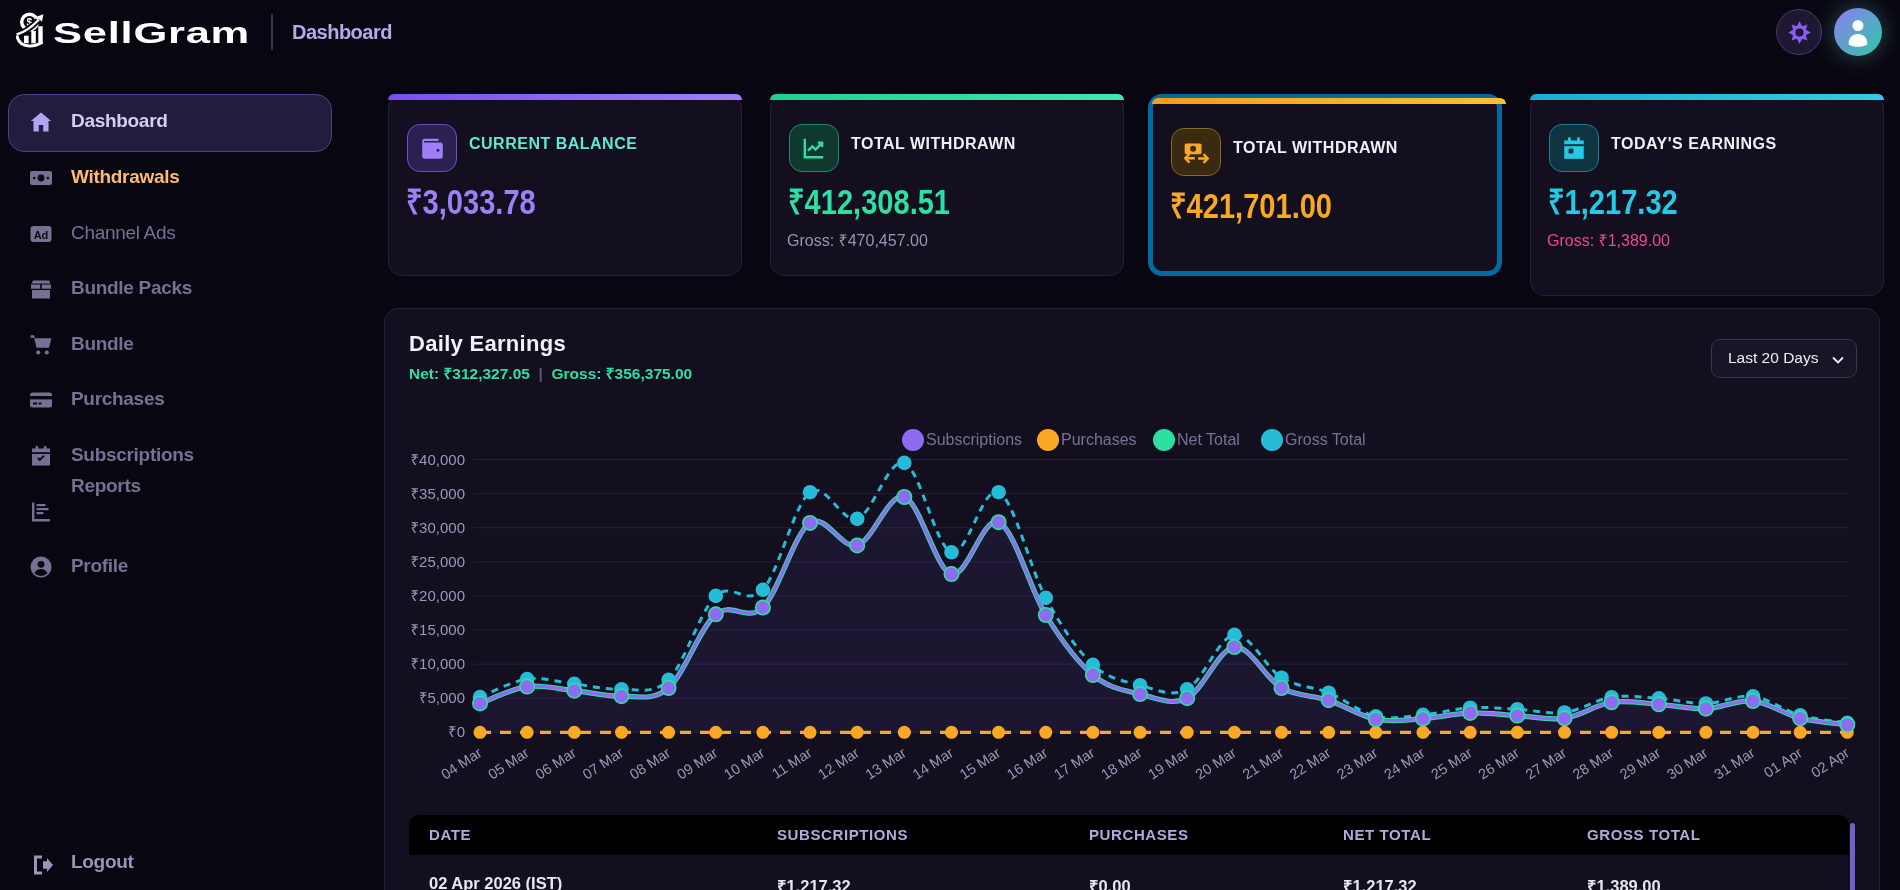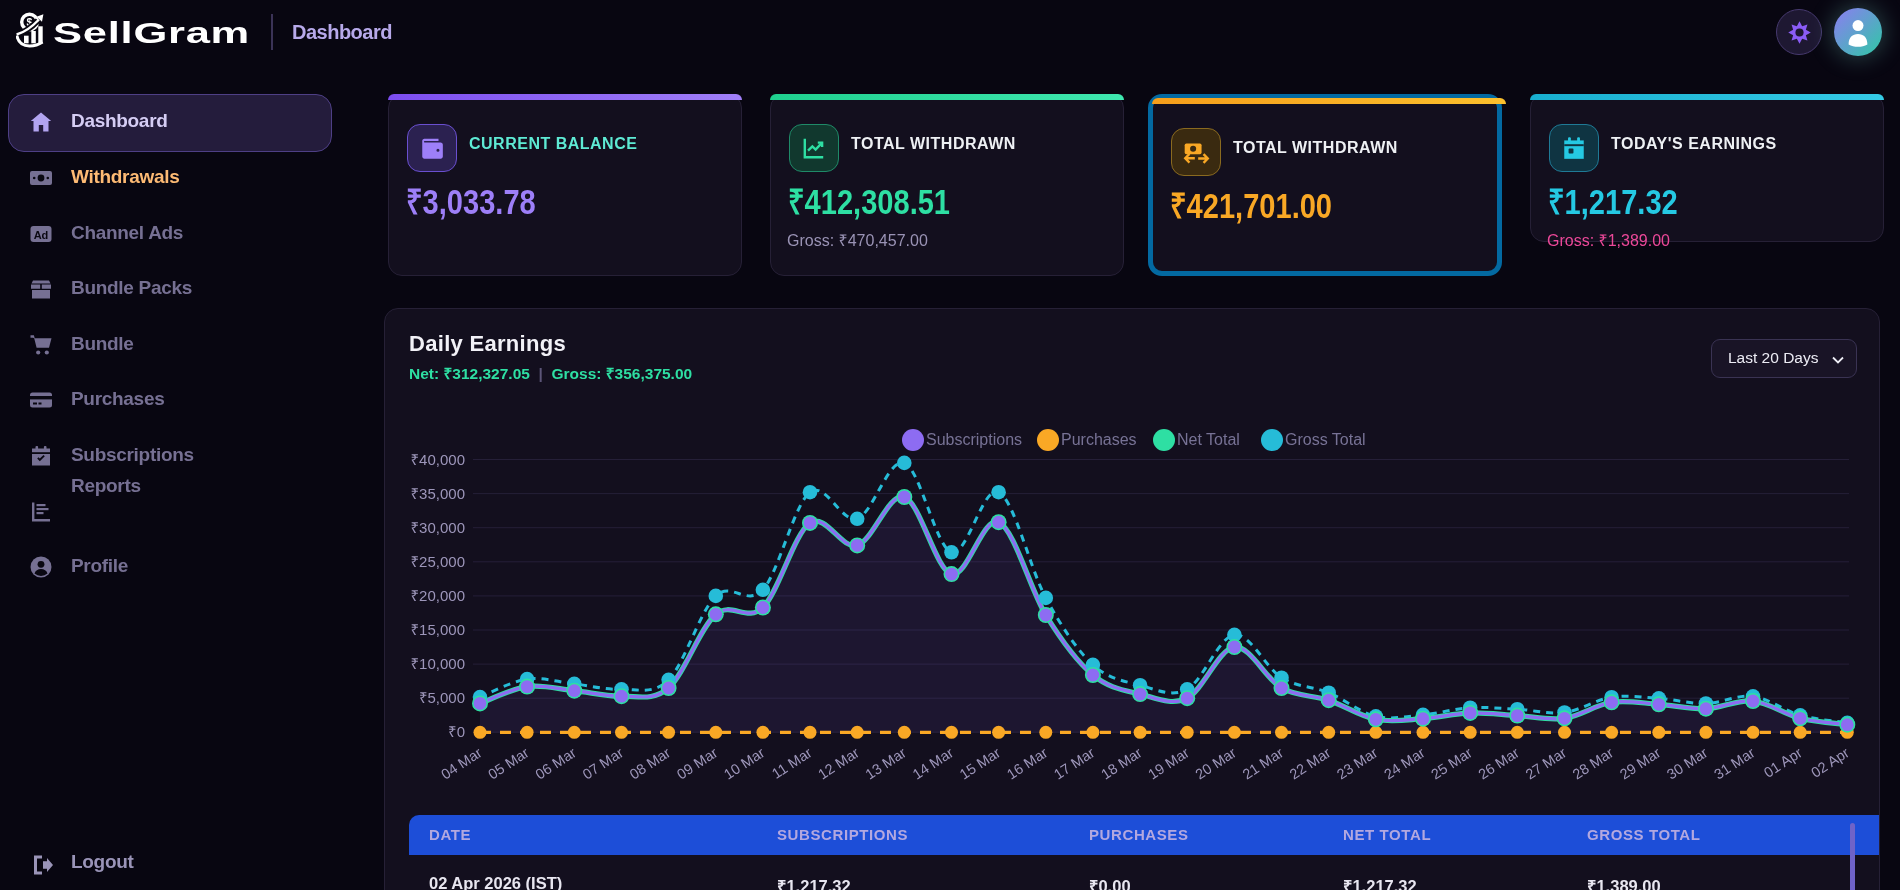--- a/index.html
+++ b/index.html
@@ -47,21 +47,21 @@
       <rect x="1" y="5" width="22" height="14" rx="2"></rect>
       <circle cx="12" cy="12" r="3.4" fill="#0a0812"></circle>
       <circle cx="5.2" cy="12" r="1.3" fill="#0a0812"></circle>
       <circle cx="18.8" cy="12" r="1.3" fill="#0a0812"></circle>
     </svg></div>
 <div style="position:absolute;left:71px;top:167px;font-size:19px;font-weight:bold;letter-spacing:-0.3px;color:#fdba74;line-height:19px;">Withdrawals</div>
 <div style="position:absolute;left:29px;top:221.6px;"><svg width="24" height="24" viewBox="0 0 24 24" fill="#767093">
       <rect x="1.5" y="4" width="21" height="16" rx="3"></rect>
       <text x="12" y="16.5" text-anchor="middle" font-size="11" font-weight="bold" fill="#0a0812" font-family="Liberation Sans, sans-serif">Ad</text>
     </svg></div>
-<div style="position:absolute;left:71px;top:222.6px;font-size:19px;font-weight:bold;letter-spacing:-0.3px;color:#767093;line-height:19px;">Channel Ads</div>
+<div style="position:absolute;left:71px;top:222.6px;font-size:19px;font-weight:normal;letter-spacing:-0.3px;color:#767093;line-height:19px;">Channel Ads</div>
 <div style="position:absolute;left:29px;top:277.2px;"><svg width="24" height="24" viewBox="0 0 24 24" fill="#767093">
       <path d="M2 7.5h9.2v4.2H2zM12.8 7.5H22v4.2h-9.2zM3 13h18v8.5H3z"></path>
       <path d="M4 3.5h16l1.5 3h-19z"></path>
     </svg></div>
 <div style="position:absolute;left:71px;top:278.2px;font-size:19px;font-weight:bold;letter-spacing:-0.3px;color:#767093;line-height:19px;">Bundle Packs</div>
 <div style="position:absolute;left:29px;top:332.8px;"><svg width="24" height="24" viewBox="0 0 24 24" fill="#767093">
       <path d="M1.5 2.2h3.4l.8 3h16.8l-2.5 9.6H7.6L5.2 5.2 4 4.7H1.5z"></path>
       <circle cx="9.2" cy="19.5" r="2.1"></circle>
       <circle cx="17.8" cy="19.5" r="2.1"></circle>
     </svg></div>
@@ -130,21 +130,21 @@
         <rect x="1.5" y="4" width="15" height="9.5" rx="1.5"></rect>
         <circle cx="9" cy="8.7" r="2.7" fill="#3a2a10"></circle>
         <path d="M13.5 16.2h6l-2-2 1.5-1.5 4.5 4.6-4.5 4.6-1.5-1.5 2-2h-6z"></path>
         <path d="M10.5 21.4h-6l2 2-1.5 1.5L.5 20.3 5 15.7l1.5 1.5-2 2h6z" transform="translate(0 -3.2)"></path>
       </svg>
     </div>
 <div style="position:absolute;left:80px;top:41px;font-size:16px;font-weight:bold;letter-spacing:0.5px;color:#eef0f4;line-height:16px;">TOTAL WITHDRAWN</div>
 <div style="position:absolute;left:17px;top:89px;font-size:35px;font-weight:bold;color:#f9a825;transform:scaleX(0.83);transform-origin:left top;white-space:nowrap;line-height:35px;">₹421,701.00</div>
 
 </div>
-<div style="position:absolute;left:1530px;top:94px;width:354px;height:148px;background:#130f1e;border:1px solid #262036;border-radius:14px;box-sizing:border-box;">
+<div style="position:absolute;left:1530px;top:94px;width:354px;height:202px;background:#130f1e;border:1px solid #262036;border-radius:14px;box-sizing:border-box;">
 <div style="position:absolute;left:-1px;top:-1px;width:354px;height:6px;background:linear-gradient(90deg,#18aecf,#35cbe6);border-radius:14px 14px 0 0;"></div>
 <div style="position:absolute;left:18px;top:29px;width:48px;height:46px;background:#0f3442;border:1px solid #1f7a96;border-radius:13px;display:flex;align-items:center;justify-content:center;">
       <svg width="26" height="26" viewBox="0 0 24 24" fill="#25c9e3">
         <path d="M3 5h18v17H3z"></path>
         <rect x="6.5" y="2" width="2.6" height="4.5" rx="1"></rect>
         <rect x="14.9" y="2" width="2.6" height="4.5" rx="1"></rect>
         <rect x="3" y="8.5" width="18" height="1.8" fill="#0f3442"></rect>
         <rect x="7" y="12.5" width="4.5" height="4.5" rx="0.8" fill="#0f3442"></rect>
       </svg>
     </div>
@@ -337,21 +337,21 @@
       <circle cx="1085.2" cy="313.9" r="6.4" fill="#8d6cf2"></circle>
       <circle cx="1132.3" cy="316.6" r="6.4" fill="#8d6cf2"></circle>
       <circle cx="1179.5" cy="319.3" r="6.4" fill="#8d6cf2"></circle>
       <circle cx="1226.6" cy="303.3" r="6.4" fill="#8d6cf2"></circle>
       <circle cx="1273.8" cy="305.3" r="6.4" fill="#8d6cf2"></circle>
       <circle cx="1320.9" cy="309.7" r="6.4" fill="#8d6cf2"></circle>
       <circle cx="1368.0" cy="302.0" r="6.4" fill="#8d6cf2"></circle>
       <circle cx="1415.2" cy="319.3" r="6.4" fill="#8d6cf2"></circle>
       <circle cx="1462.3" cy="325.7" r="6.4" fill="#8d6cf2"></circle>
 </svg>
-<div style="position:absolute;left:24px;top:506px;width:1440px;height:40px;background:#1d4ed8;border-radius:10px 10px 0 0;padding-left:44px;">
+<div style="position:absolute;left:24px;top:506px;width:1440px;height:40px;background:#000000;border-radius:10px 10px 0 0;">
       <div style="position:absolute;left:20px;top:11px;font-size:15px;font-weight:bold;letter-spacing:0.6px;color:#b3a8e0;">DATE</div>
       <div style="position:absolute;left:368px;top:11px;font-size:15px;font-weight:bold;letter-spacing:0.6px;color:#b3a8e0;">SUBSCRIPTIONS</div>
       <div style="position:absolute;left:680px;top:11px;font-size:15px;font-weight:bold;letter-spacing:0.6px;color:#b3a8e0;">PURCHASES</div>
       <div style="position:absolute;left:934px;top:11px;font-size:15px;font-weight:bold;letter-spacing:0.6px;color:#b3a8e0;">NET TOTAL</div>
       <div style="position:absolute;left:1178px;top:11px;font-size:15px;font-weight:bold;letter-spacing:0.6px;color:#b3a8e0;">GROSS TOTAL</div>
     </div>
 <div style="position:absolute;left:24px;top:565px;width:1440px;height:25px;overflow:hidden;">
       <div style="position:absolute;left:20px;top:0px;font-size:16.5px;font-weight:bold;color:#e8e6f0;">02 Apr 2026 (IST)</div>
       <div style="position:absolute;left:368px;top:0px;font-size:16.5px;font-weight:bold;color:#e8e6f0;">₹1,217.32</div>
       <div style="position:absolute;left:680px;top:0px;font-size:16.5px;font-weight:bold;color:#e8e6f0;">₹0.00</div>

